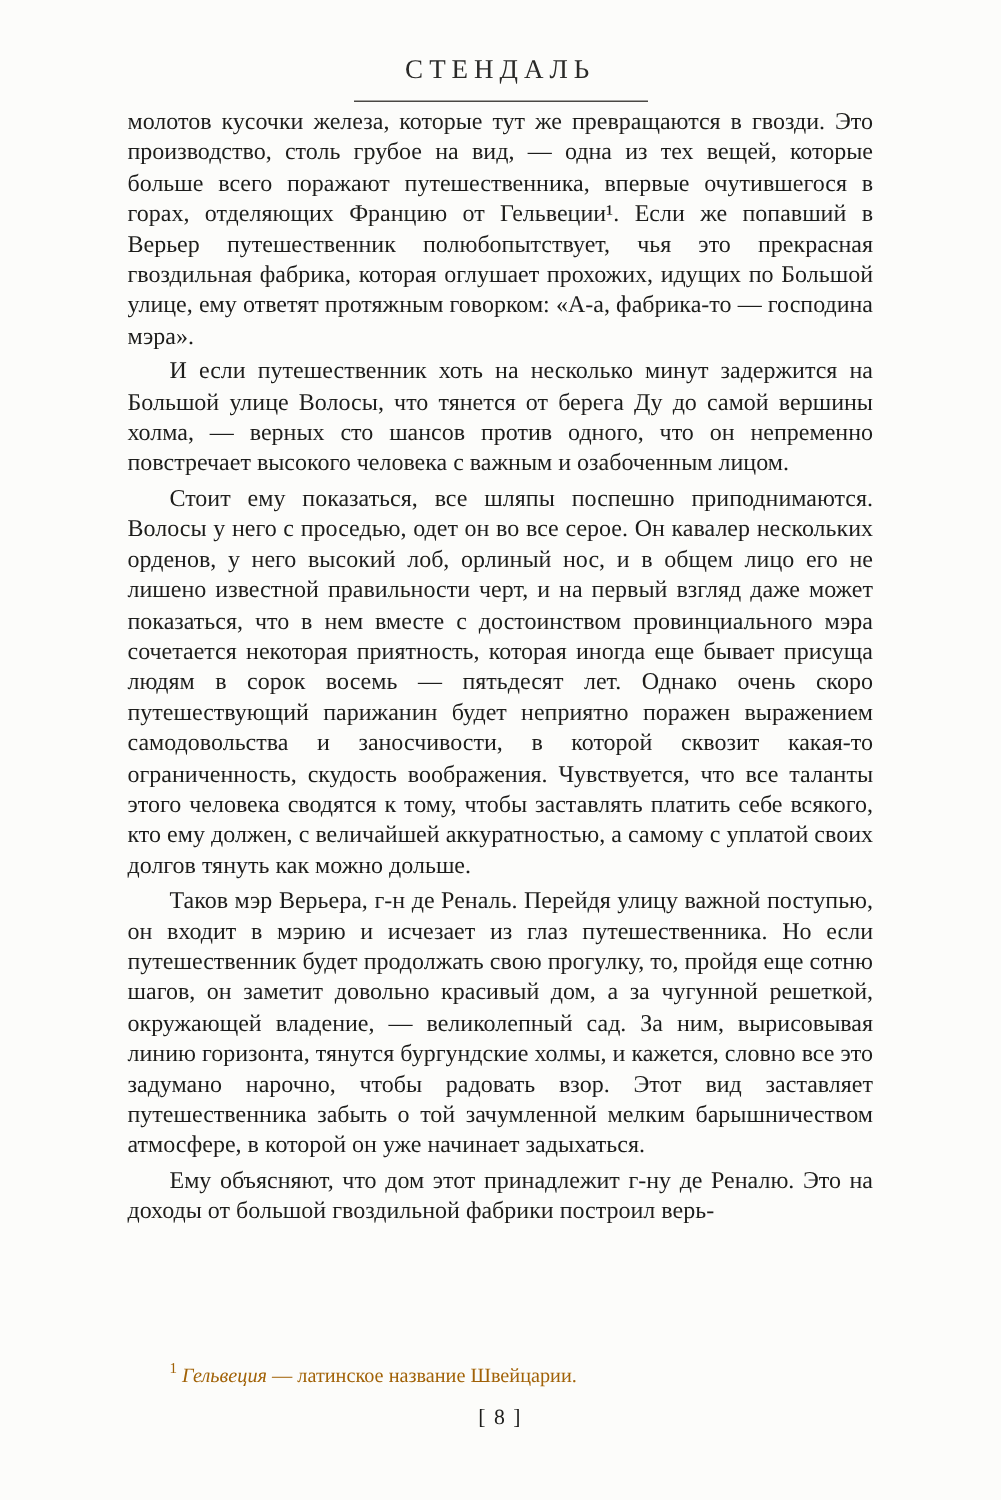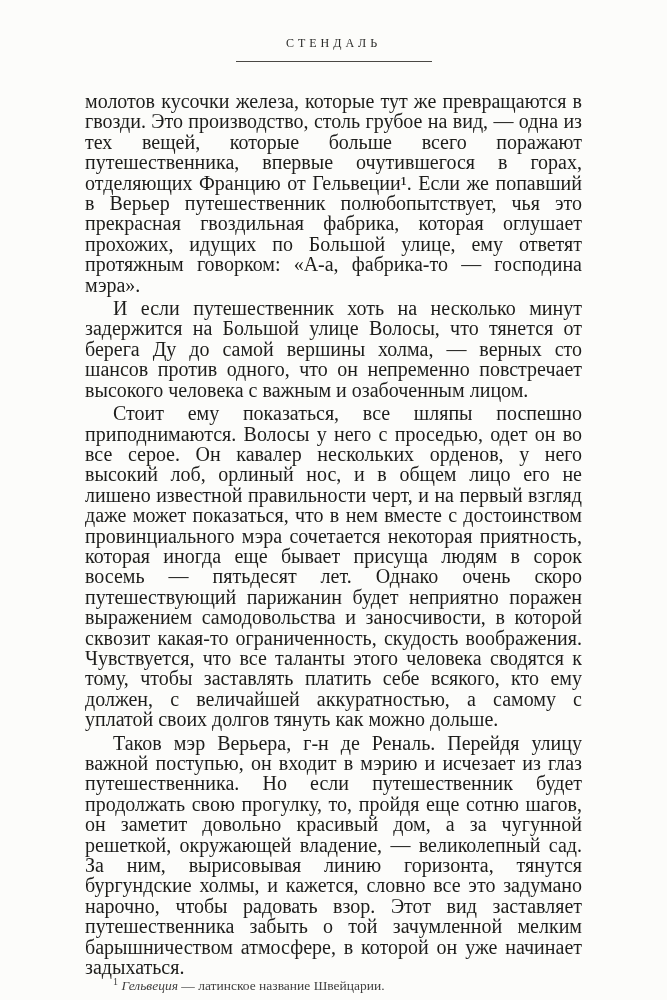--- a/index.html
+++ b/index.html
@@ -19,51 +19,51 @@
     display: flex;
     flex-direction: column;
     overflow: hidden;
     background: #fcfcfa;
   }
 
   .running-head { flex: 0 0 auto; }
 
   .running-title {
     text-align: center;
-    font-size: 12px;
+    font-size: 18px;
     letter-spacing: 4px;
     color: #2a2a28;
   }
 
   .head-rule {
     width: 196px;
     height: 1px;
     background: #4a4844;
     margin: 10px auto 0 auto;
   }
 
   .body-text {
     flex: 0 1 auto;
-    margin-top: 29px;
-    font-size: 20px;
+    margin-top: 4px;
+    font-size: 16px;
     line-height: 20.4px;
     text-align: justify;
     hyphens: auto;
   }
 
   .para { text-indent: 28px; }
   .para + .para { margin-top: 3px; }
   .para.continuation { text-indent: 0; }
 
   .footnote {
     margin-top: auto;
     padding-left: 28px;
     font-size: 13.5px;
     line-height: 17px;
-    color: #404040;
+    color: #a16207;
   }
 
   .fn-marker {
     font-size: 10px;
     vertical-align: super;
     line-height: 0;
   }
 
   .fn-term { font-style: italic; }
 
@@ -83,20 +83,21 @@
   <header class="running-head">
     <div class="running-title">СТЕНДАЛЬ</div>
     <div class="head-rule"></div>
   </header>
 
   <main class="body-text" lang="ru">
     <p class="para continuation">молотов кусочки железа, которые тут же превращаются в гвозди. Это производство, столь грубое на вид, — одна из тех вещей, которые больше всего поражают путешественника, впервые очутившегося в горах, отделяющих Францию от Гельвеции¹. Если же попавший в Верьер путешественник полюбопытствует, чья это прекрасная гвоздильная фабрика, которая оглушает прохожих, идущих по Большой улице, ему ответят протяжным говорком: «А-а, фабрика-то — господина мэра».</p>
     <p class="para">И если путешественник хоть на несколько минут задержится на Большой улице Волосы, что тянется от берега Ду до самой вершины холма, — верных сто шансов против одного, что он непременно повстречает высокого человека с важным и озабоченным лицом.</p>
     <p class="para">Стоит ему показаться, все шляпы поспешно приподнимаются. Волосы у него с проседью, одет он во все серое. Он кавалер нескольких орденов, у него высокий лоб, орлиный нос, и в общем лицо его не лишено известной правильности черт, и на первый взгляд даже может показаться, что в нем вместе с достоинством провинциального мэра сочетается некоторая приятность, которая иногда еще бывает присуща людям в сорок восемь — пятьдесят лет. Однако очень скоро путешествующий парижанин будет неприятно поражен выражением самодовольства и заносчивости, в которой сквозит какая-то ограниченность, скудость воображения. Чувствуется, что все таланты этого человека сводятся к тому, чтобы заставлять платить себе всякого, кто ему должен, с величайшей аккуратностью, а самому с уплатой своих долгов тянуть как можно дольше.</p>
     <p class="para">Таков мэр Верьера, г-н де Реналь. Перейдя улицу важной поступью, он входит в мэрию и исчезает из глаз путешественника. Но если путешественник будет продолжать свою прогулку, то, пройдя еще сотню шагов, он заметит довольно красивый дом, а за чугунной решеткой, окружающей владение, — великолепный сад. За ним, вырисовывая линию горизонта, тянутся бургундские холмы, и кажется, словно все это задумано нарочно, чтобы радовать взор. Этот вид заставляет путешественника забыть о той зачумленной мелким барышничеством атмосфере, в которой он уже начинает задыхаться.</p>
+    <p class="para">Ему объясняют, что дом этот принадлежит г-ну де Реналю. Это на доходы от большой гвоздильной фабрики построил верь-</p>
   </main>
 
   <div class="footnote">
     <sup class="fn-marker">1</sup>
     <i class="fn-term">Гельвеция</i>
     <span class="fn-text">— латинское название Швейцарии.</span>
   </div>
 
   <footer class="page-footer">
     <span class="page-number">[ 8 ]</span>

